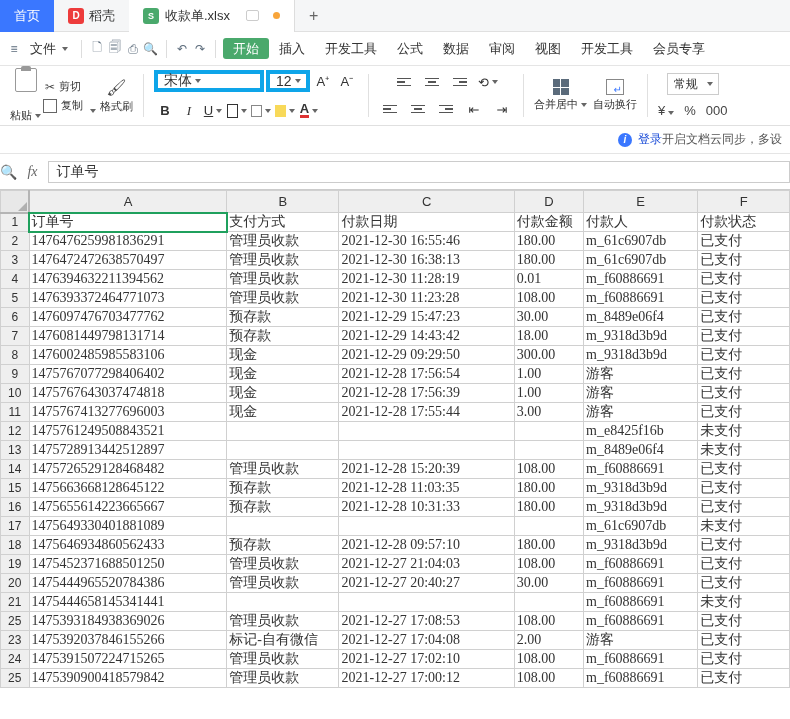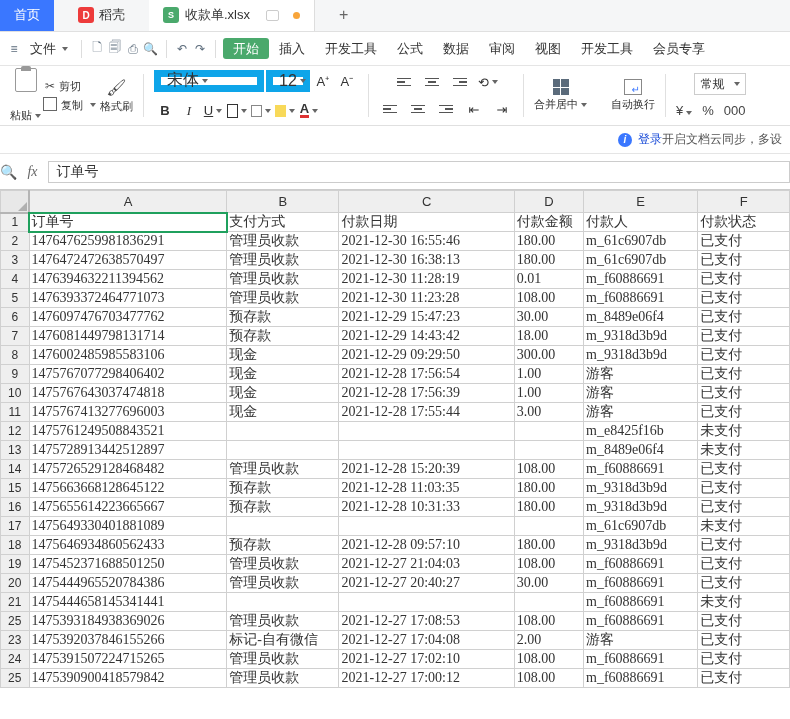--- a/index.html
+++ b/index.html
@@ -1,19 +1,19 @@
 <!DOCTYPE html>
 <html><head>
 <meta charset="utf-8">
 <style>
 * { margin: 0; padding: 0; box-sizing: border-box; font-family: "Microsoft YaHei", Arial, sans-serif; }
 body { background: #fff; font-size: 12px; color: #333; width: 790px; overflow: hidden; }
 
 
-.top-tabs { display: flex; align-items: flex-end; height: 32px; background: #f5f6f7; border-bottom: 1px solid #e0e0e0; gap: 10px; }
+.top-tabs { display: flex; align-items: center; height: 32px; background: #f5f6f7; border-bottom: 1px solid #e0e0e0; }
 .tab { display: flex; align-items: center; padding: 0 14px; height: 32px; cursor: pointer; font-size: 13px; }
 .tab.home { background: #3a77ff; color: #fff; font-weight: 500; }
 .tab.docer { color: #333; }
 .docer-ico { width: 16px; height: 16px; background: #ed3b3b; border-radius: 3px; margin-right: 5px; display: flex; align-items: center; justify-content: center; color: #fff; font-size: 10px; font-weight: bold; }
 .tab.file { background: #fff; border-right: 1px solid #ddd; color: #333; position: relative; }
 .file-ico { width: 16px; height: 16px; background: #4aa96c; border-radius: 3px; margin-right: 6px; display: flex; align-items: center; justify-content: center; color: #fff; font-size: 9px; font-weight: bold; }
 .status-ico { width: 7px; height: 7px; border-radius: 50%; background: #f8a53a; margin-left: 14px; }
 .screen-ico { width: 13px; height: 11px; border: 1px solid #ccc; border-radius: 2px; margin-left: 16px; }
 .tab.add { font-size: 16px; color: #666; padding: 0 14px; }
 
@@ -29,27 +29,27 @@
 
 
 .ribbon { display: flex; align-items: stretch; height: 60px; background: #fff; border-bottom: 1px solid #e0e0e0; padding: 4px 6px; gap: 4px; }
 .rib-group { display: flex; align-items: center; gap: 4px; padding: 0 4px; }
 .rib-sep { width: 1px; background: #e0e0e0; margin: 4px 2px; }
 .paste-block { display: flex; flex-direction: column; align-items: center; gap: 16px; }
 .paste-ico { width: 22px; height: 24px; border: 1px solid #999; border-radius: 2px; position: relative; }
 .paste-ico::before { content: ''; position: absolute; top: -3px; left: 5px; width: 10px; height: 5px; background: #999; border-radius: 2px 2px 0 0; }
 .rib-lbl { font-size: 11px; color: #333; display: flex; align-items: center; }
 .mini-col { display: flex; flex-direction: column; gap: 4px; font-size: 11px; }
-.mini-row { display: flex; align-items: center; gap: 4px; }
+.mini-row { display: flex; align-items: flex-end; gap: 4px; }
 .scissors::before { content: '✂'; font-size: 12px; color: #444; }
 .copy-ico { width: 12px; height: 12px; border: 1px solid #666; position: relative; }
 .copy-ico::before { content: ''; position: absolute; top: -3px; left: -3px; width: 12px; height: 12px; border: 1px solid #666; background: #fff; }
 .brush-block { display: flex; flex-direction: column; align-items: center; gap: 2px; }
 .brush-ico::before { content: '🖌'; font-size: 16px; color: #444; }
-.font-sel { border: 7px solid #0ea5e9; height: 22px; padding: 0 6px; font-size: 16px; background: #fff; display: flex; align-items: center; }
+.font-sel { border: 4px solid #0ea5e9; height: 22px; padding: 0 6px; font-size: 14px; background: #fff; display: flex; align-items: center; }
 .font-name { width: 110px; }
 .font-size { width: 44px; }
 .font-row { display: flex; gap: 2px; margin-top: 4px; }
 .f-btn { width: 22px; height: 22px; display: flex; align-items: center; justify-content: center; font-size: 13px; color: #333; border: 1px solid transparent; }
 .bold { font-weight: bold; }
 .italic { font-style: italic; font-family: serif; }
 .underline { text-decoration: underline; }
 .border-ico { width: 14px; height: 14px; border: 1px solid #333; display: inline-block; }
 .fill-ico { width: 14px; height: 12px; background: #f8d959; display: inline-block; }
 .fcolor-ico { font-weight: bold; border-bottom: 3px solid #d33; line-height: 12px; }
@@ -223,37 +223,37 @@
             <span></span>
             <span></span>
             <span></span>
           </span>
         </span>
       <span class="f-btn">⇤</span>
       <span class="f-btn">⇥</span>
     </div>
   </div>
   <div class="rib-sep"></div>
-  <div class="rib-group" style="gap:24px">
+  <div class="rib-group" style="gap:6px">
     <div class="stack-lbl">
       <span class="tbl-ico">
           <span></span>
           <span></span>
           <span></span>
           <span></span>
         </span>
       <span class="rib-lbl drop-arr">合并居中</span>
     </div>
     <div class="stack-lbl">
       <span class="wrap-ico"></span>
       <span class="rib-lbl">自动换行</span>
     </div>
   </div>
   <div class="rib-sep"></div>
-  <div class="rib-group" style="flex-direction:column;justify-content:center;align-items:flex-end">
+  <div class="rib-group" style="flex-direction:column;justify-content:center;align-items:center">
     <div class="num-fmt">常规</div>
     <div class="curr-row">
       <span class="drop-arr">¥</span>
       <span>%</span>
       <span>000</span>
     </div>
   </div>
 </div>
 
 <div class="sync-bar">

